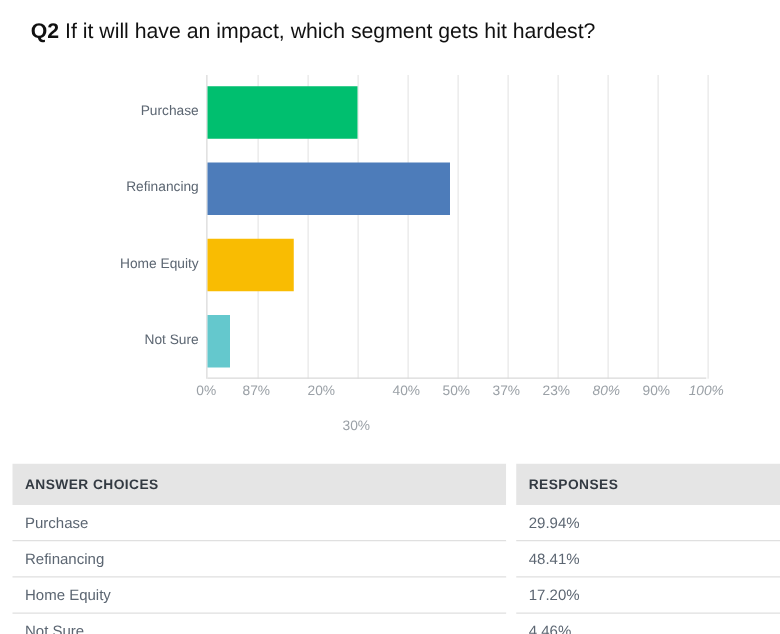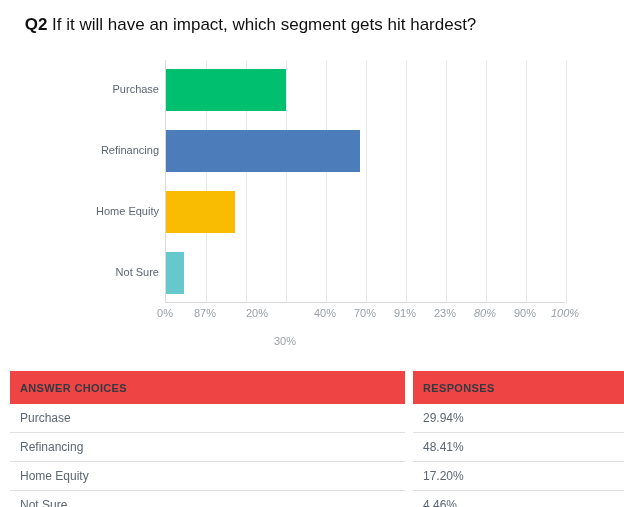--- a/index.html
+++ b/index.html
@@ -125,21 +125,21 @@
     left: 10px;
     top: 371px;
     width: 604px;
   }
   .tbl {
     width: 100%;
     border-collapse: collapse;
     table-layout: fixed;
   }
   .tbl th {
-    background: #ef4444;
+    background: #e5e5e5;
     font-size: 11px;
     font-weight: 700;
     letter-spacing: 0.35px;
     color: #333a42;
     text-align: left;
     padding: 9px 0 9px 10px;
     height: 15px;
     border: 0;
   }
   .tbl th.col-choices { width: 385px; }
@@ -209,22 +209,22 @@
       </div>
     <div class="axis-bottom"></div>
   </div>
 
   <div class="x-ticks">
       <div class="x-tick" style="left: 0px;">0%</div>
       <div class="x-tick" style="left: 40px;">87%</div>
       <div class="x-tick" style="left: 92px;">20%</div>
       <div class="x-tick" style="left: 120px; margin-top: 28px;">30%</div>
       <div class="x-tick" style="left: 160px;">40%</div>
-      <div class="x-tick" style="left: 200px;">70%</div>
-      <div class="x-tick" style="left: 240px;">91%</div>
+      <div class="x-tick" style="left: 200px;">50%</div>
+      <div class="x-tick" style="left: 240px;">37%</div>
       <div class="x-tick" style="left: 280px;">23%</div>
       <div class="x-tick" style="left: 320px; font-style: italic;">80%</div>
       <div class="x-tick" style="left: 360px; text-align: center;">90%</div>
       <div class="x-tick" style="left: 400px; font-style: italic;">100%</div>
     </div>
 </div>
 
 <div class="table-wrap">
   <table class="tbl">
     <thead>

